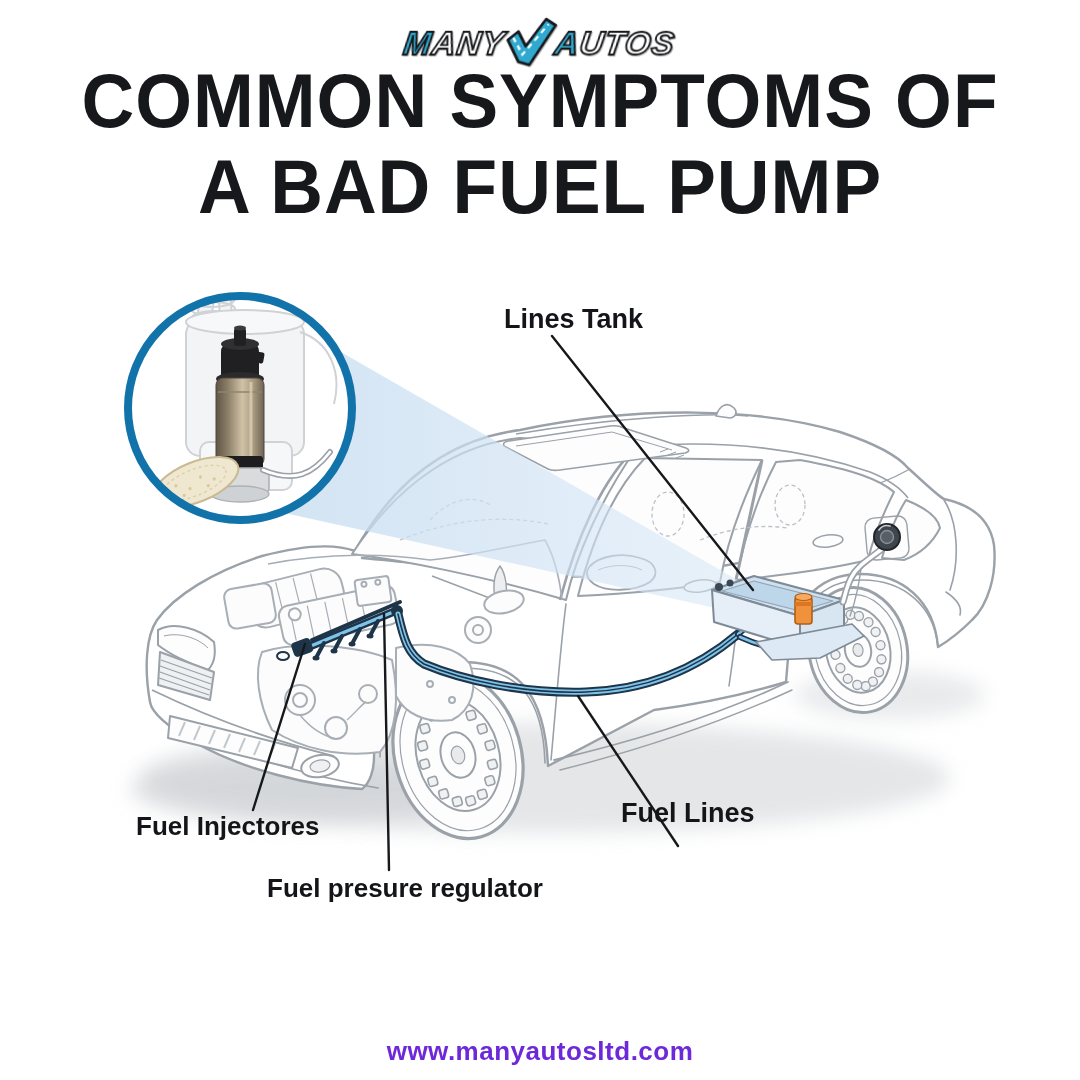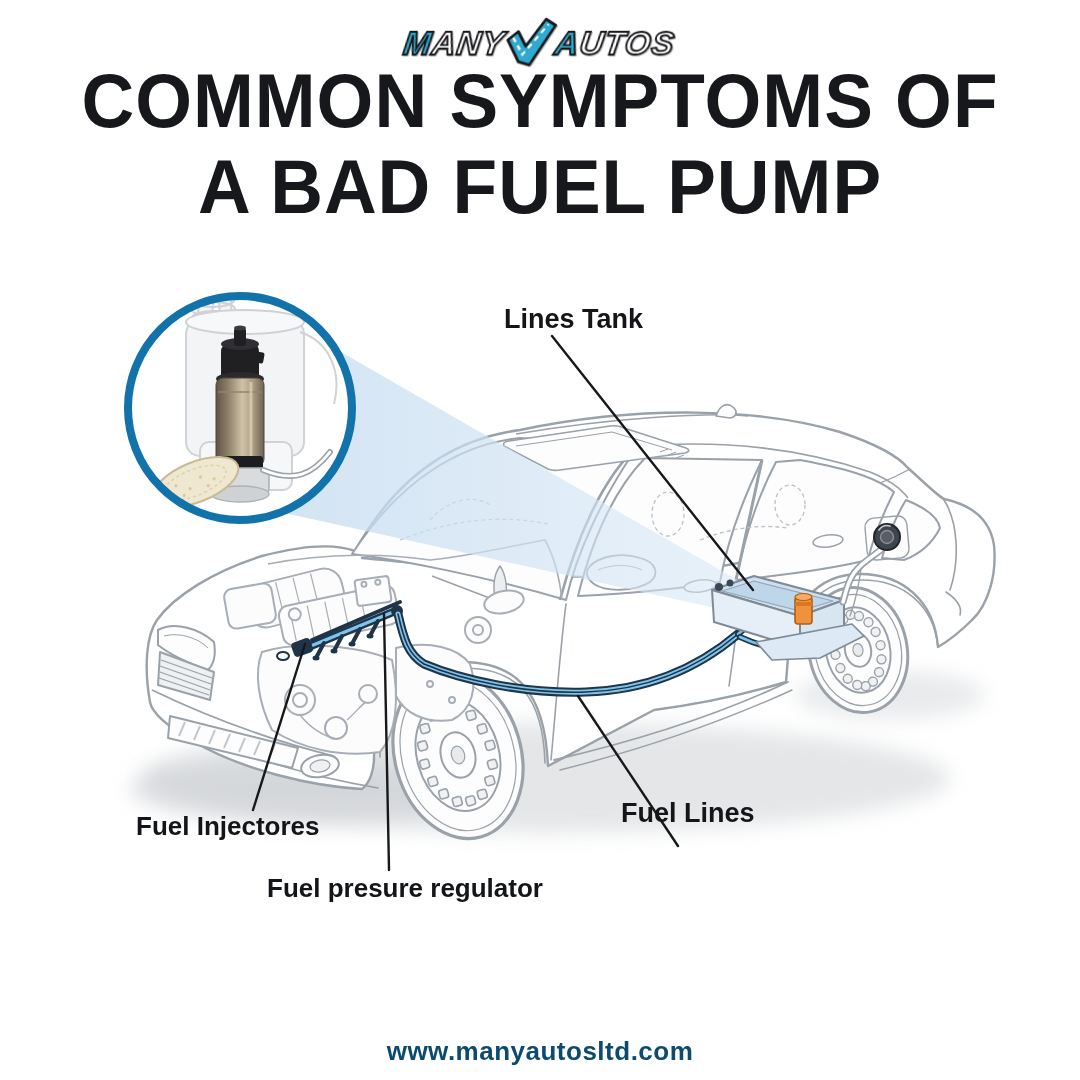--- a/index.html
+++ b/index.html
@@ -33,21 +33,21 @@
     position:absolute;color:#141518;font-weight:bold;font-size:27px;line-height:1;
     white-space:nowrap;
   }
   .lbl-tank{left:504px;top:306px;}
   .lbl-injectors{left:136px;top:813px;font-size:26px;}
   .lbl-regulator{left:267px;top:875px;font-size:26px;}
   .lbl-lines{left:621px;top:800px;}
   
   .website{
     position:absolute;top:1036px;left:0;width:1080px;text-align:center;
-    color:#0c4a6e;font-weight:bold;font-size:26px;letter-spacing:.5px;
+    color:#6d28d9;font-weight:bold;font-size:26px;letter-spacing:.5px;
   }
 </style>
 </head>
 <body>
 
 <div class="canvas">
 
   <div class="logo">
     <span class="word-wrap">
       <span class="word cyan">M</span>

